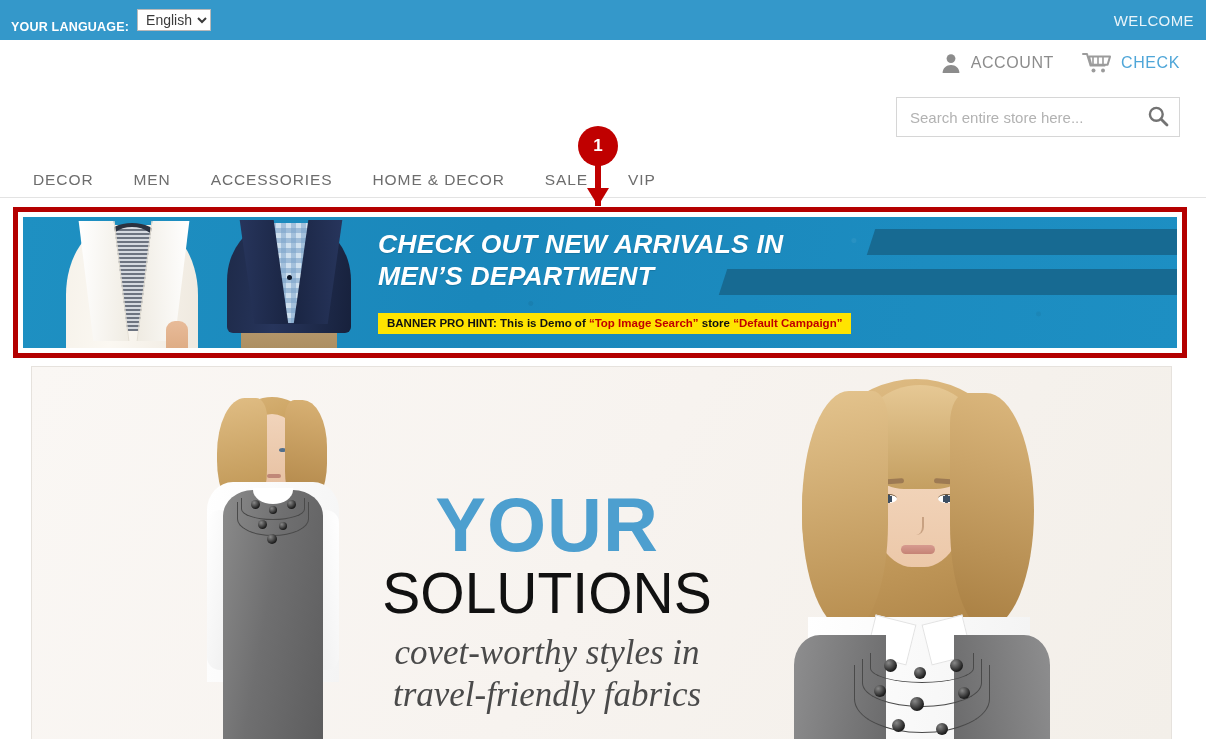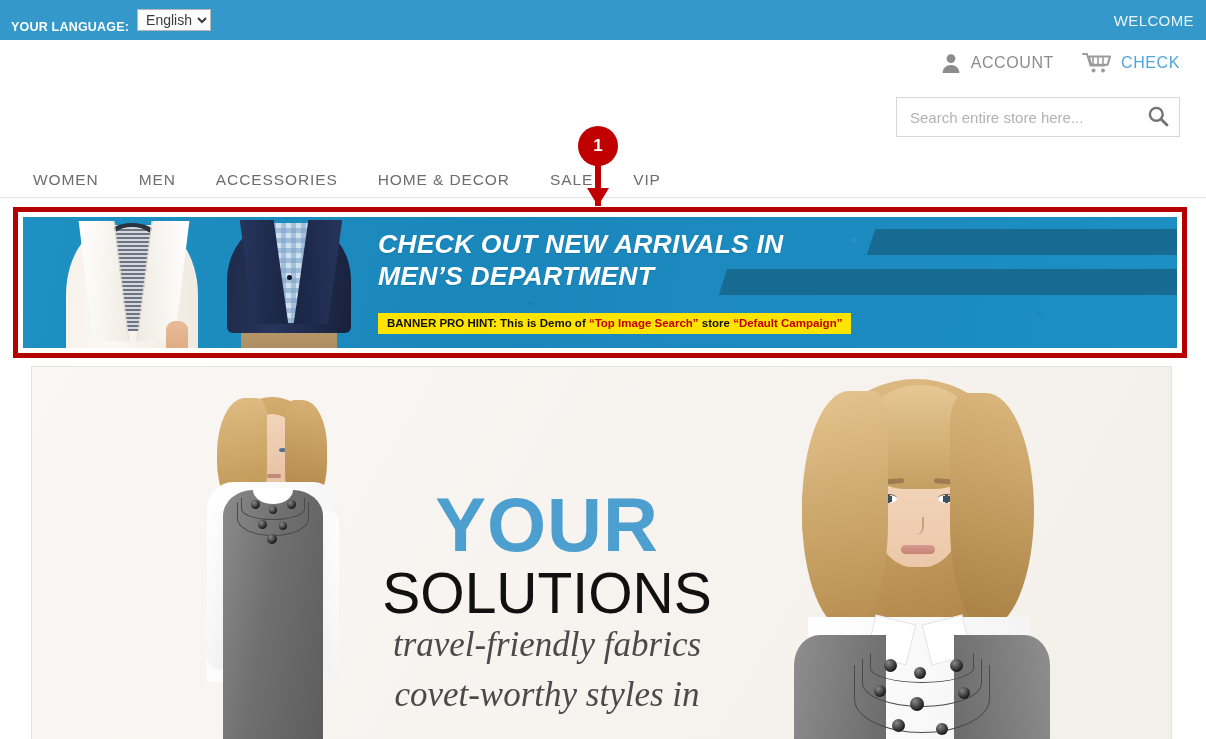--- a/index.html
+++ b/index.html
@@ -456,21 +456,21 @@
         <svg width="22" height="22" viewBox="0 0 22 22">
           <circle cx="9.3" cy="9.3" r="6.4" fill="none" stroke="#737373" stroke-width="2.4"></circle>
           <path d="M14.2 14.2L20 20" stroke="#737373" stroke-width="2.8" stroke-linecap="round"></path>
         </svg>
       </span>
     </button>
   </div>
 </div>
 
 <nav class="nav">
-  <span class="nav-item">WOMEN</span>
+  <span class="nav-item">DECOR</span>
   <span class="nav-item">MEN</span>
   <span class="nav-item">ACCESSORIES</span>
   <span class="nav-item">HOME &amp; DECOR</span>
   <span class="nav-item">SALE</span>
   <span class="nav-item">VIP</span>
 </nav>
 
 <div class="marker">
   <div class="marker-circle">1</div>
   <div class="marker-stem"></div>
@@ -533,22 +533,22 @@
     <div class="bead" style="left:112px;top:136px;width:8px;height:8px;"></div>
     <div class="bead" style="left:130px;top:130px;width:9px;height:9px;"></div>
     <div class="bead" style="left:101px;top:150px;width:9px;height:9px;"></div>
     <div class="bead" style="left:122px;top:152px;width:8px;height:8px;"></div>
     <div class="bead" style="left:110px;top:164px;width:10px;height:10px;"></div>
   </div>
 
   <div class="hero-text">
     <div class="hero-style">YOUR</div>
     <div class="hero-solutions">SOLUTIONS</div>
+    <div class="hero-tag">covet-worthy styles in</div>
     <div class="hero-tag" style="margin-top:0">travel-friendly fabrics</div>
-    <div class="hero-tag">covet-worthy styles in</div>
   </div>
 
   <div class="hm-r">
     <div class="hmr-hair"></div>
     <div class="hmr-face"></div>
     <div class="hmr-bang"></div>
     <div class="hmr-browL"></div>
     <div class="hmr-browR"></div>
     <div class="hmr-eyeL"></div>
     <div class="hmr-eyeR"></div>

